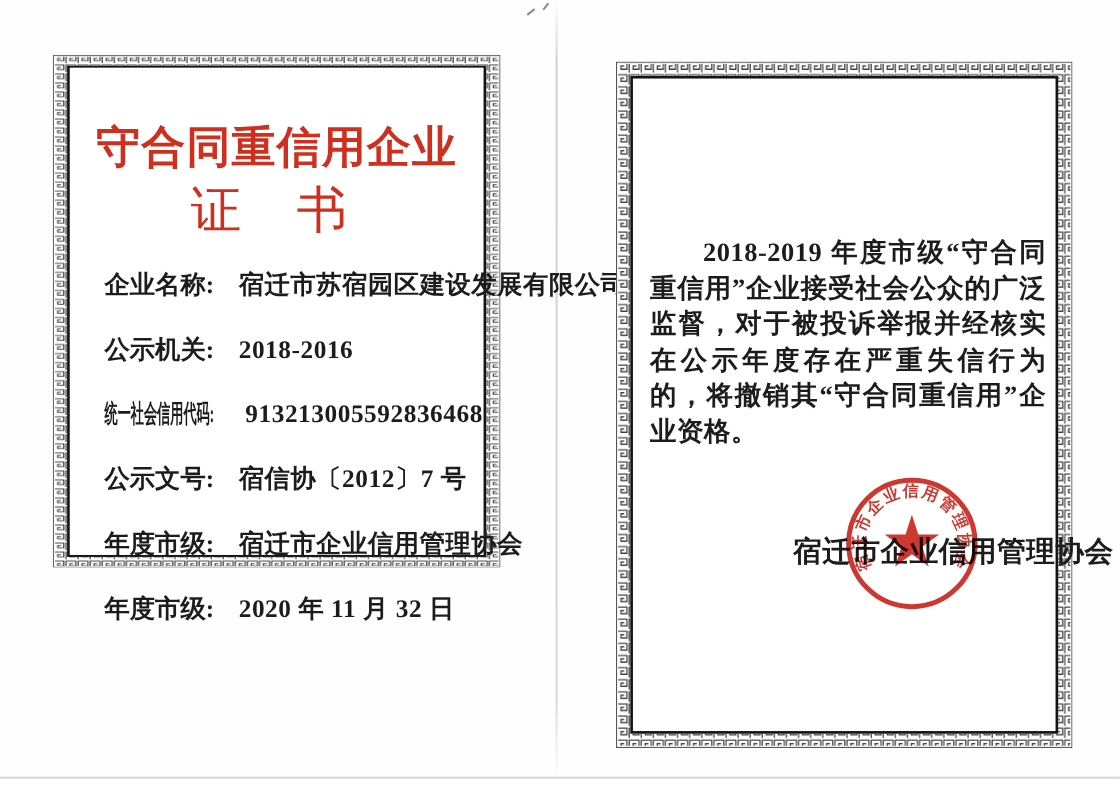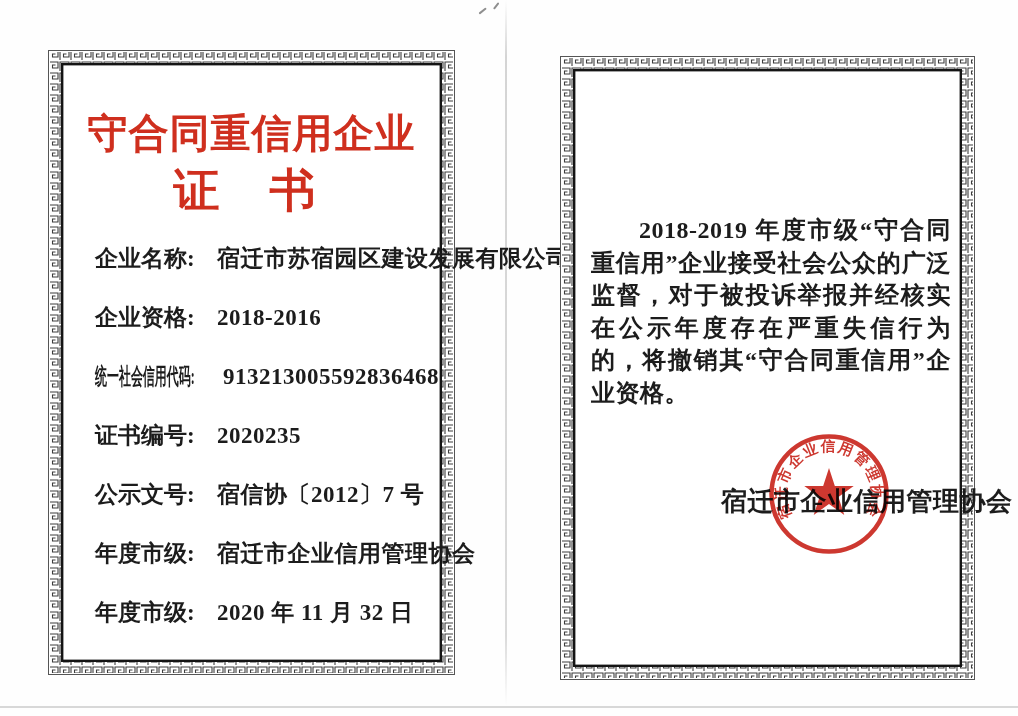--- a/index.html
+++ b/index.html
@@ -16,31 +16,31 @@
   
   .pen-mark { position:absolute; background:#8f8f8f; height:1.5px; border-radius:1px; }
   .pen-mark.m1 { left:478px; top:10px; width:9px; transform:rotate(-38deg); }
   .pen-mark.m2 { left:492px; top:5px; width:8px; transform:rotate(-52deg); }
 
   
   .bottom-edge { position:absolute; left:0; top:706px; width:1018px; height:2px;
     background:#d8d8d8; }
 
   .page { position:absolute; background:#fff; }
-  .page-left  { left:48px;  top:50px; width:407px; height:625px; }
+  .page-left  { left:48px;  top:50px; width:407px; height:466px; }
   .page-right { left:560px; top:56px; width:415px; height:624px; }
 
   .frame-svg { position:absolute; left:0; top:0; width:100%; height:100%; pointer-events:none; }
 
   
   .cert-title { position:absolute; top:56px; left:0; right:0; text-align:center;
     font-family:"Liberation Sans","DejaVu Sans",sans-serif; font-weight:bold;
     font-size:40px; letter-spacing:1px; white-space:nowrap; }
   .cert-subtitle { position:absolute; top:110px; left:0; right:12px; text-align:center;
-    font-weight:bold; font-size:46px; letter-spacing:2px; white-space:nowrap; }
+    font-weight:normal; font-size:46px; letter-spacing:2px; white-space:nowrap; }
 
   .fields { position:absolute; top:196px; left:47px; right:16px; }
   .field-row { display:flex; align-items:flex-end; margin-bottom:33px;
     font-weight:bold; font-size:23px; line-height:26px; white-space:nowrap; }
   .field-label { display:inline-block; min-width:102px; }
   .field-label .condense { display:inline-block; transform:scaleX(0.52);
     transform-origin:0 50%; white-space:nowrap; }
   .field-value { margin-left:20px; letter-spacing:0.5px; }
 
   
@@ -76,30 +76,26 @@
 
     <div class="cert-title" style="color:#cf2f1e">守合同重信用企业</div>
     <div class="cert-subtitle" style="color:#cf2f1e">证　书</div>
 
     <div class="fields">
       <div class="field-row">
         <span class="field-label">企业名称:</span>
         <span class="field-value">宿迁市苏宿园区建设发展有限公司</span>
       </div>
       <div class="field-row">
-        <span class="field-label">企业资格:</span>
+        <span class="field-label">公示机关:</span>
         <span class="field-value">2018-2016</span>
       </div>
       <div class="field-row">
         <span class="field-label"><span class="condense">统一社会信用代码:</span></span>
         <span class="field-value">913213005592836468</span>
-      </div>
-      <div class="field-row">
-        <span class="field-label">证书编号:</span>
-        <span class="field-value">2020235</span>
       </div>
       <div class="field-row">
         <span class="field-label">公示文号:</span>
         <span class="field-value">宿信协〔2012〕7 号</span>
       </div>
       <div class="field-row">
         <span class="field-label">年度市级:</span>
         <span class="field-value">宿迁市企业信用管理协会</span>
       </div>
       <div class="field-row">

